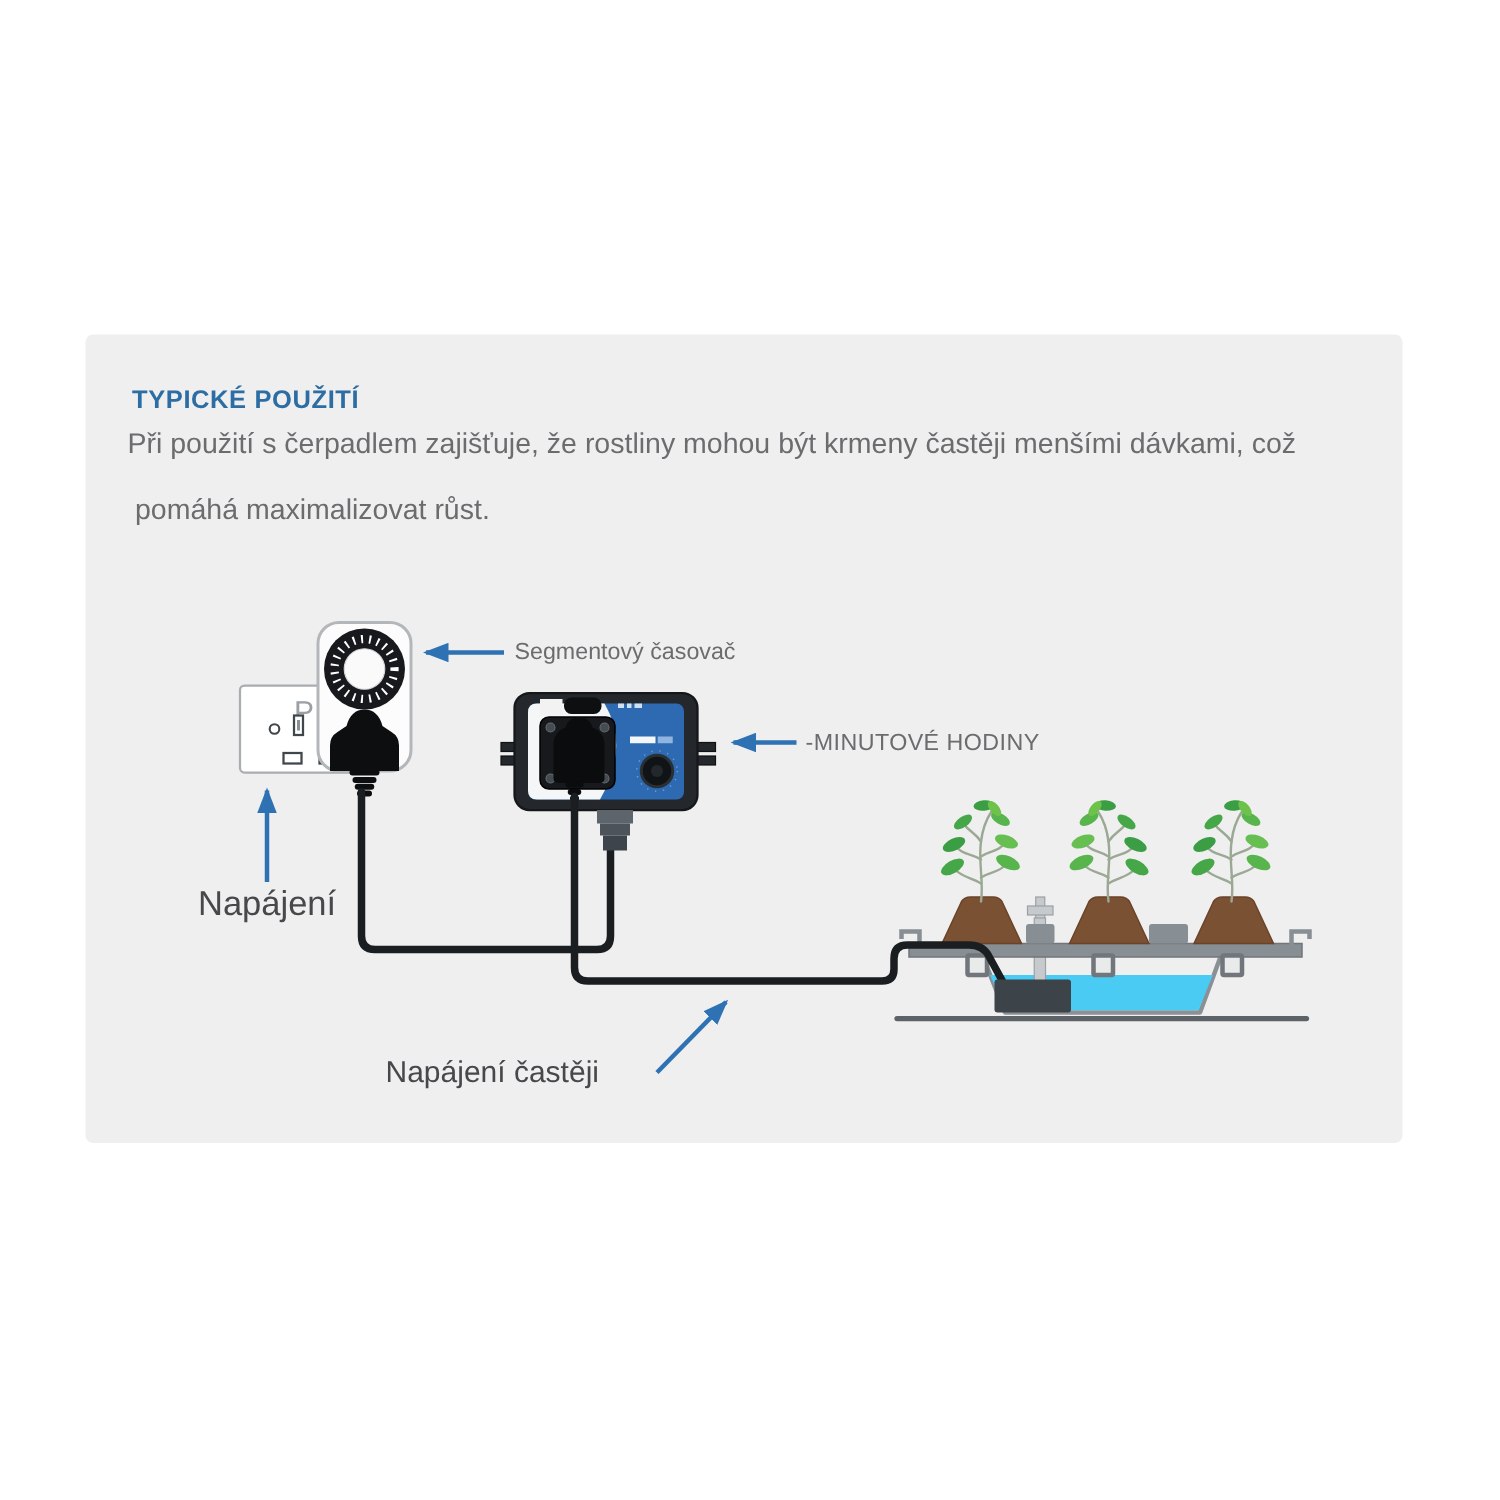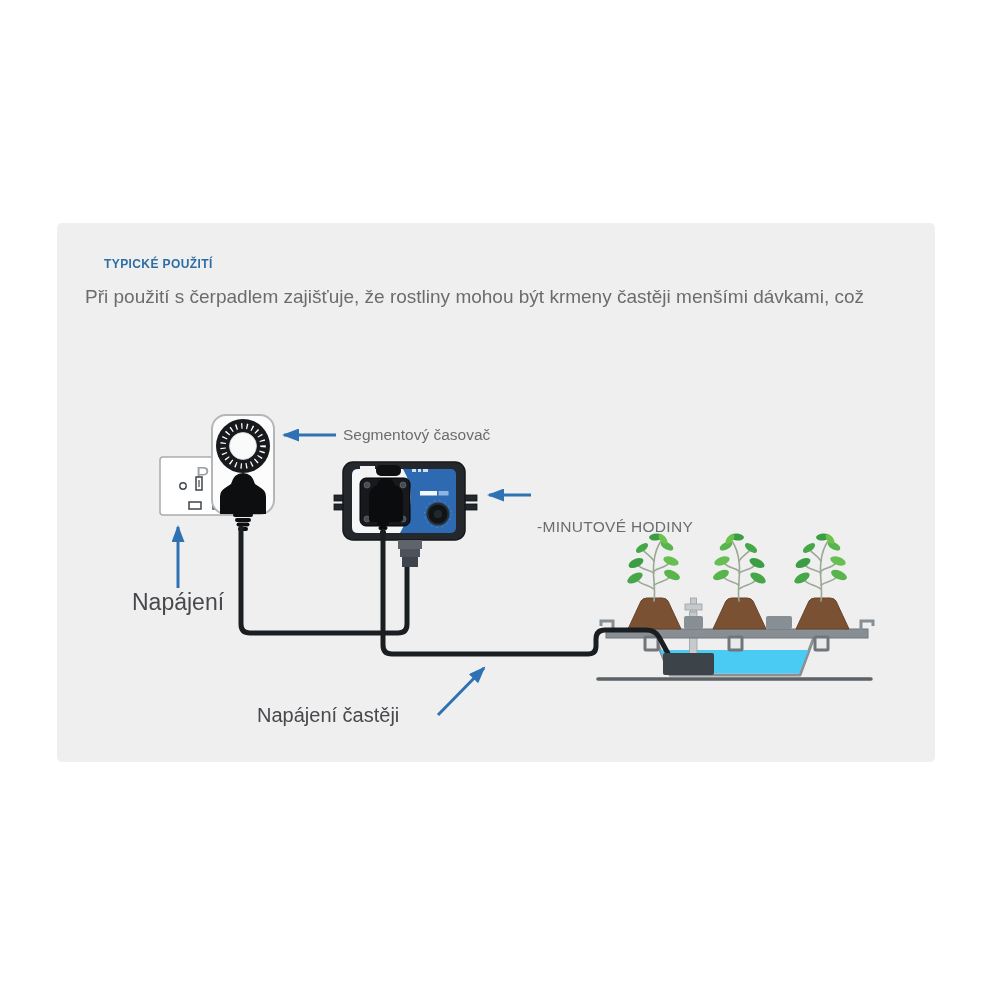--- a/index.html
+++ b/index.html
@@ -1,43 +1,44 @@
 <!DOCTYPE html>
 <html style="--page-bg: #ffffff; --card-bg: #efefef; --title-blue: #2c6da4; --body-gray: #6b6c6e; --label-dark: #46484b; --arrow-blue: #2e72b4; --device-blue: #2d6ab2; --cable-black: #1b1e21; --water-cyan: #49cbf3; --soil-brown: #7b5133; --leaf-green: #46a748; --tray-gray: #878e94;"><head>
 <meta charset="utf-8">
 <style>
   html,body{margin:0;padding:0;background:var(--page-bg,#fff);}
   .page{position:relative;width:1000px;height:1000px;background:var(--page-bg,#fff);
         font-family:"Liberation Sans", sans-serif;overflow:hidden;}
   .card{position:absolute;left:57px;top:223px;width:878px;height:539px;
         background:var(--card-bg,#efefef);border-radius:5px;}
-  .section-title{position:absolute;left:104px;top:257px;margin:0;
-        font-size:12px;font-weight:700;letter-spacing:.4px;color:var(--title-blue,#2c6da4);}
+  .section-title{position:absolute;left:88px;top:257px;margin:0;
+        font-size:17px;font-weight:700;letter-spacing:.4px;color:var(--title-blue,#2c6da4);}
   .desc{position:absolute;margin:0;font-size:19px;font-weight:400;
         color:var(--body-gray,#6b6c6e);white-space:nowrap;}
   .desc.l1{left:85px;top:286px;}
   .desc.l2{left:90px;top:330px;}
   .lbl{position:absolute;white-space:nowrap;text-align:center;}
   .lbl-small{font-size:15.5px;color:var(--body-gray,#6b6c6e);}
   .lbl-seg{left:343px;top:426px;}
-  .lbl-min{left:537px;top:487px;letter-spacing:.3px;margin-top:31px;}
+  .lbl-min{left:537px;top:487px;letter-spacing:.3px;}
   .lbl-big{color:var(--label-dark,#46484b);}
   .lbl-power{left:132px;top:589px;font-size:23px;}
   .lbl-pump{left:257px;top:704px;font-size:20px;}
   svg.diagram{position:absolute;left:0;top:0;}
 </style>
 </head>
 <body>
 
 <div class="page">
 
   <div class="card"></div>
 
   <h2 class="section-title">TYPICKÉ POUŽITÍ</h2>
   <p class="desc l1">Při použití s čerpadlem zajišťuje, že rostliny mohou být krmeny častěji menšími dávkami, což</p>
+  <p class="desc l2">pomáhá maximalizovat růst.</p>
 
   <svg class="diagram" width="1000" height="1000" viewBox="0 0 1000 1000">
     <defs>
       <marker id="ah" markerUnits="userSpaceOnUse" markerWidth="18" markerHeight="13" refX="15" refY="6.5" orient="auto">
         <path d="M0,0 L17,6.5 L0,13 Z" style="fill:var(--arrow-blue,#2e72b4)"></path>
       </marker>
       <g id="plant">
         <g stroke="#9aa894" stroke-width="1.6" fill="none" stroke-linecap="round">
           <path d="M0,0 C2,-14 -2,-26 0,-40 M0,-40 C1,-48 3,-54 7,-60"></path>
           <path d="M0,-12 C-6,-16 -12,-16 -17,-21"></path>

